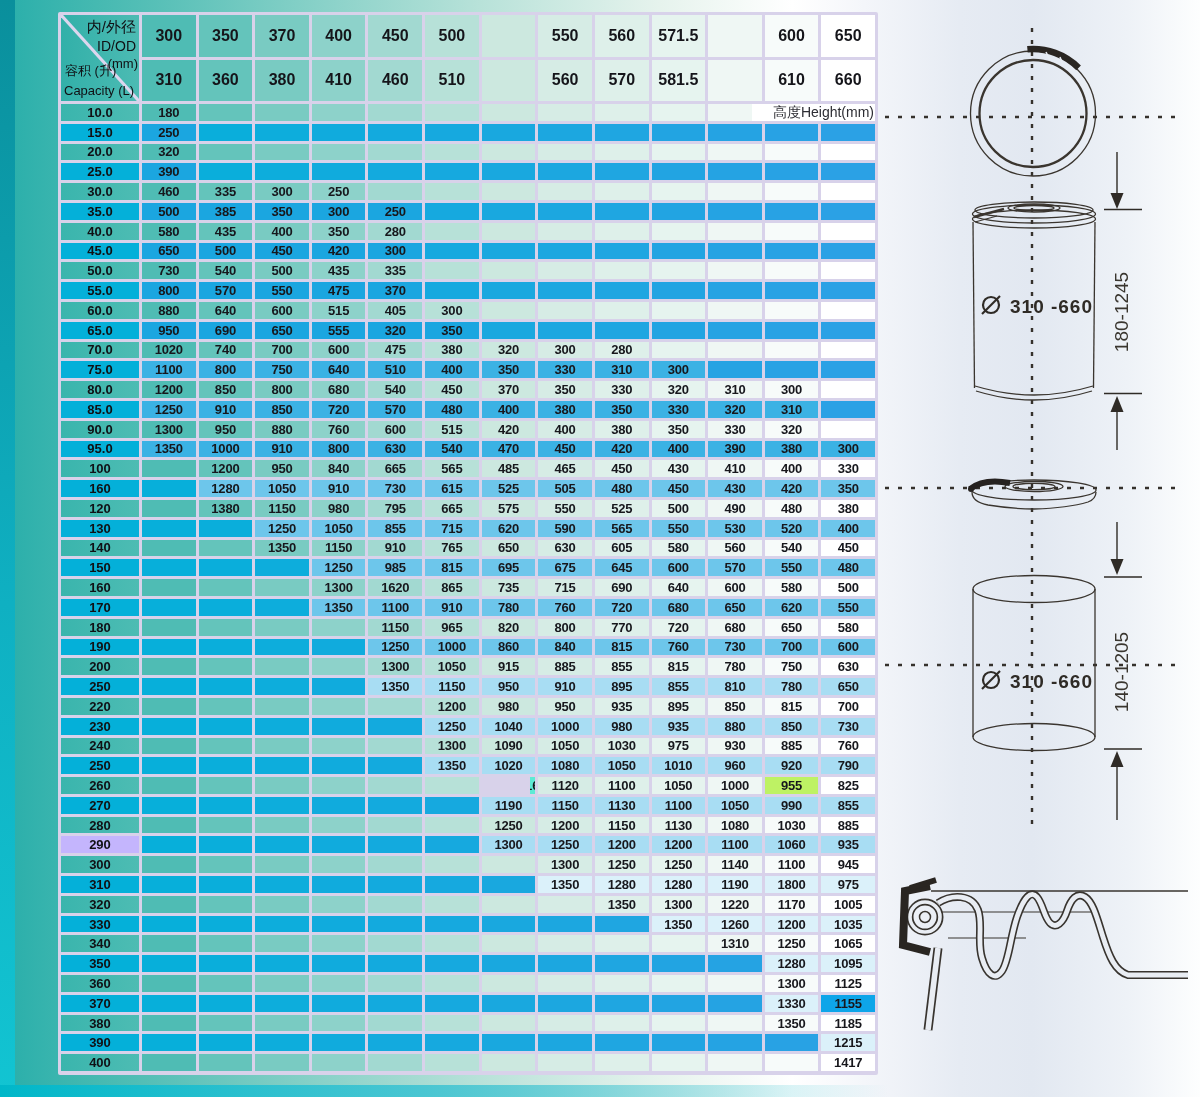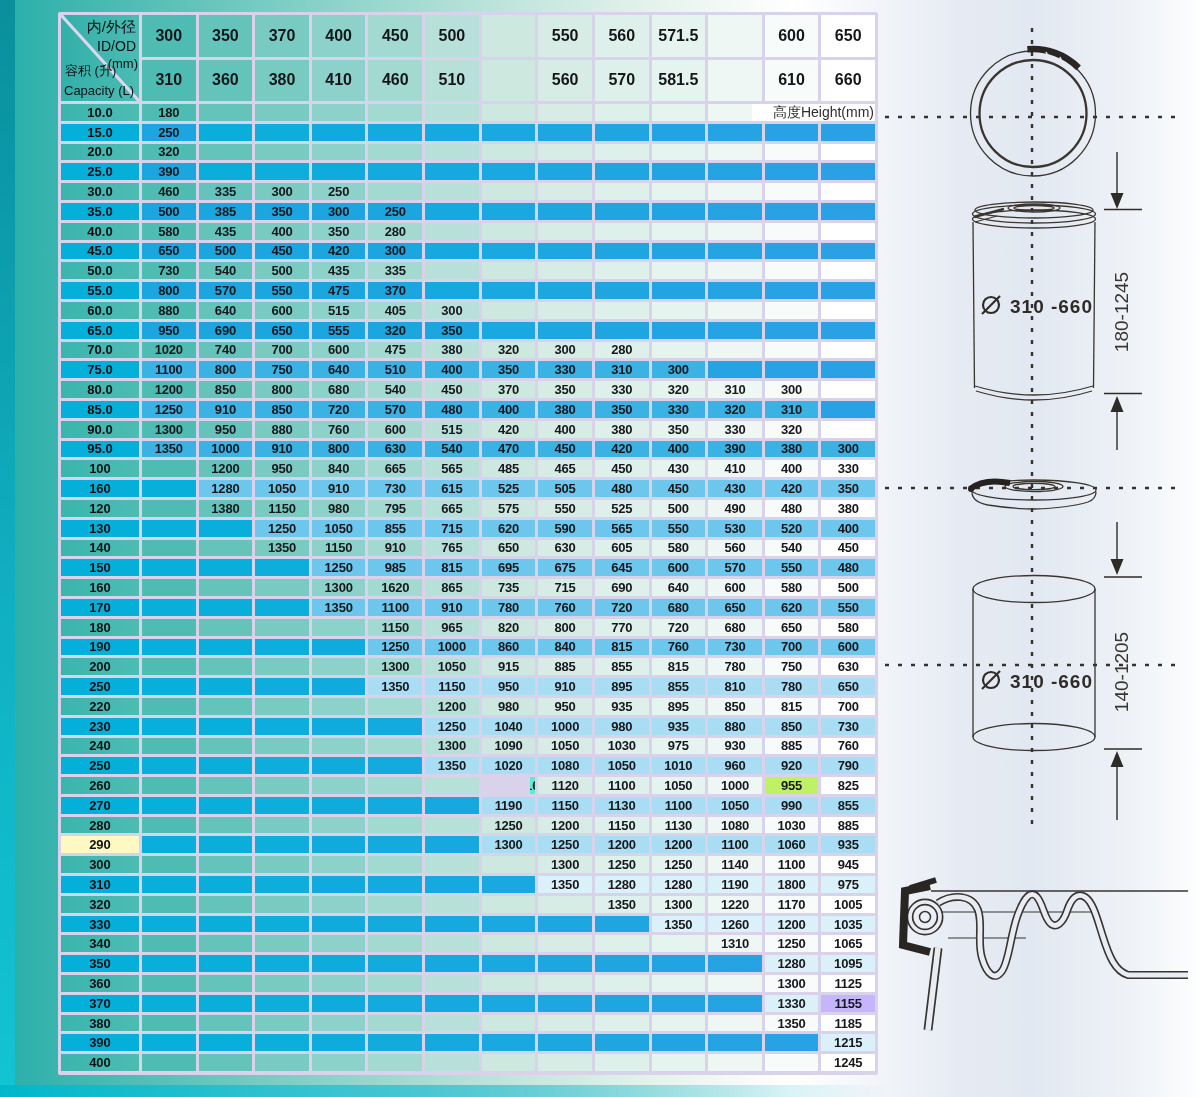--- a/index.html
+++ b/index.html
@@ -595,21 +595,21 @@
       <div class="cell v" style="background: rgb(141, 210, 202);"></div>
       <div class="cell v" style="background: rgb(162, 217, 209);"></div>
       <div class="cell v" style="background: rgb(183, 225, 216);"></div>
       <div class="cell v" style="background: rgb(204, 232, 223);">1250</div>
       <div class="cell v" style="background: rgb(214, 236, 229);">1200</div>
       <div class="cell v" style="background: rgb(222, 240, 234);">1150</div>
       <div class="cell v" style="background: rgb(230, 244, 239);">1130</div>
       <div class="cell v" style="background: rgb(239, 247, 244);">1080</div>
       <div class="cell v" style="background: rgb(247, 251, 250);">1030</div>
       <div class="cell v" style="background: rgb(255, 255, 255);">885</div>
-      <div class="cell lbl" style="background: #fef9c3;">290</div>
+      <div class="cell lbl" style="background: #c4b5fd;">290</div>
       <div class="cell v" style="background: rgb(7, 175, 218);"></div>
       <div class="cell v" style="background: rgb(10, 174, 219);"></div>
       <div class="cell v" style="background: rgb(13, 173, 220);"></div>
       <div class="cell v" style="background: rgb(16, 171, 221);"></div>
       <div class="cell v" style="background: rgb(19, 170, 222);"></div>
       <div class="cell v" style="background: rgb(22, 169, 223);"></div>
       <div class="cell v" style="background: rgb(168, 221, 243);">1300</div>
       <div class="cell v" style="background: rgb(168, 221, 243);">1250</div>
       <div class="cell v" style="background: rgb(168, 221, 243);">1200</div>
       <div class="cell v" style="background: rgb(168, 221, 243);">1200</div>
@@ -720,21 +720,21 @@
       <div class="cell v" style="background: rgb(13, 173, 220);"></div>
       <div class="cell v" style="background: rgb(16, 171, 221);"></div>
       <div class="cell v" style="background: rgb(19, 170, 222);"></div>
       <div class="cell v" style="background: rgb(22, 169, 223);"></div>
       <div class="cell v" style="background: rgb(25, 168, 223);"></div>
       <div class="cell v" style="background: rgb(28, 167, 224);"></div>
       <div class="cell v" style="background: rgb(31, 166, 225);"></div>
       <div class="cell v" style="background: rgb(34, 164, 226);"></div>
       <div class="cell v" style="background: rgb(37, 163, 227);"></div>
       <div class="cell v" style="background: rgb(219, 241, 250);">1330</div>
-      <div class="cell v" style="background: #c4b5fd;">1155</div>
+      <div class="cell v" style="background: #0ea5e9;">1155</div>
       <div class="cell lbl" style="background: linear-gradient(90deg, rgb(58, 181, 173), rgb(77, 188, 179));">380</div>
       <div class="cell v" style="background: rgb(79, 188, 180);"></div>
       <div class="cell v" style="background: rgb(100, 196, 187);"></div>
       <div class="cell v" style="background: rgb(121, 203, 194);"></div>
       <div class="cell v" style="background: rgb(141, 210, 202);"></div>
       <div class="cell v" style="background: rgb(162, 217, 209);"></div>
       <div class="cell v" style="background: rgb(183, 225, 216);"></div>
       <div class="cell v" style="background: rgb(204, 232, 223);"></div>
       <div class="cell v" style="background: rgb(214, 236, 229);"></div>
       <div class="cell v" style="background: rgb(222, 240, 234);"></div>
@@ -762,21 +762,21 @@
       <div class="cell v" style="background: rgb(121, 203, 194);"></div>
       <div class="cell v" style="background: rgb(141, 210, 202);"></div>
       <div class="cell v" style="background: rgb(162, 217, 209);"></div>
       <div class="cell v" style="background: rgb(183, 225, 216);"></div>
       <div class="cell v" style="background: rgb(204, 232, 223);"></div>
       <div class="cell v" style="background: rgb(214, 236, 229);"></div>
       <div class="cell v" style="background: rgb(222, 240, 234);"></div>
       <div class="cell v" style="background: rgb(230, 244, 239);"></div>
       <div class="cell v" style="background: rgb(239, 247, 244);"></div>
       <div class="cell v" style="background: rgb(247, 251, 250);"></div>
-      <div class="cell v" style="background: rgb(255, 255, 255);">1245</div>
+      <div class="cell v" style="background: rgb(255, 255, 255);">1417</div>
     </div>
   <div id="height-note">高度Height(mm)</div>
 </div>
 
 <div id="drawpanel">
 <svg width="322" height="1097" viewBox="0 0 322 1097">
 
   <line x1="154" y1="28" x2="154" y2="825" stroke="#35312c" stroke-width="2.4" stroke-dasharray="4 8"></line>
 
   <line x1="7" y1="117" x2="298" y2="117" stroke="#35312c" stroke-width="2.4" stroke-dasharray="4 9"></line>

